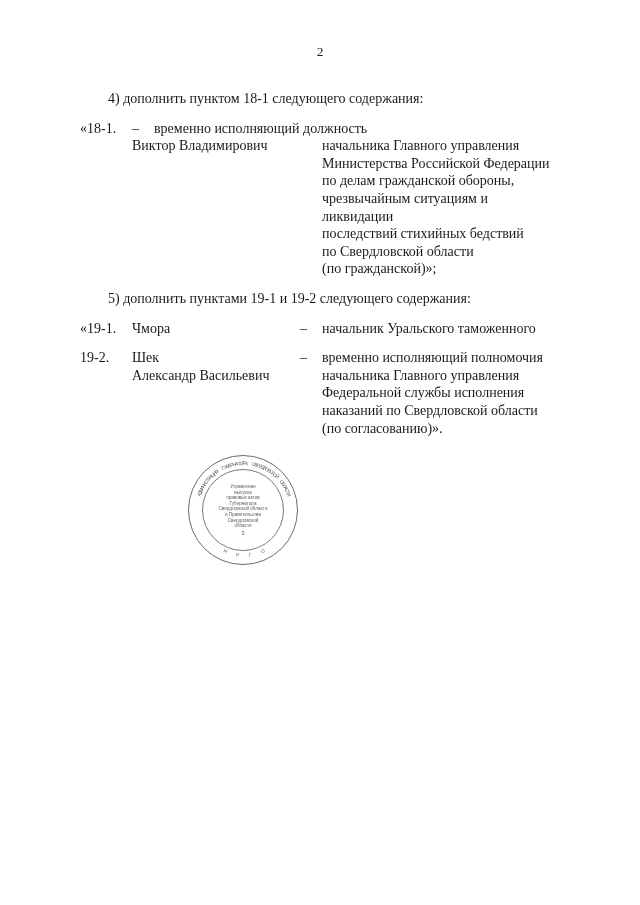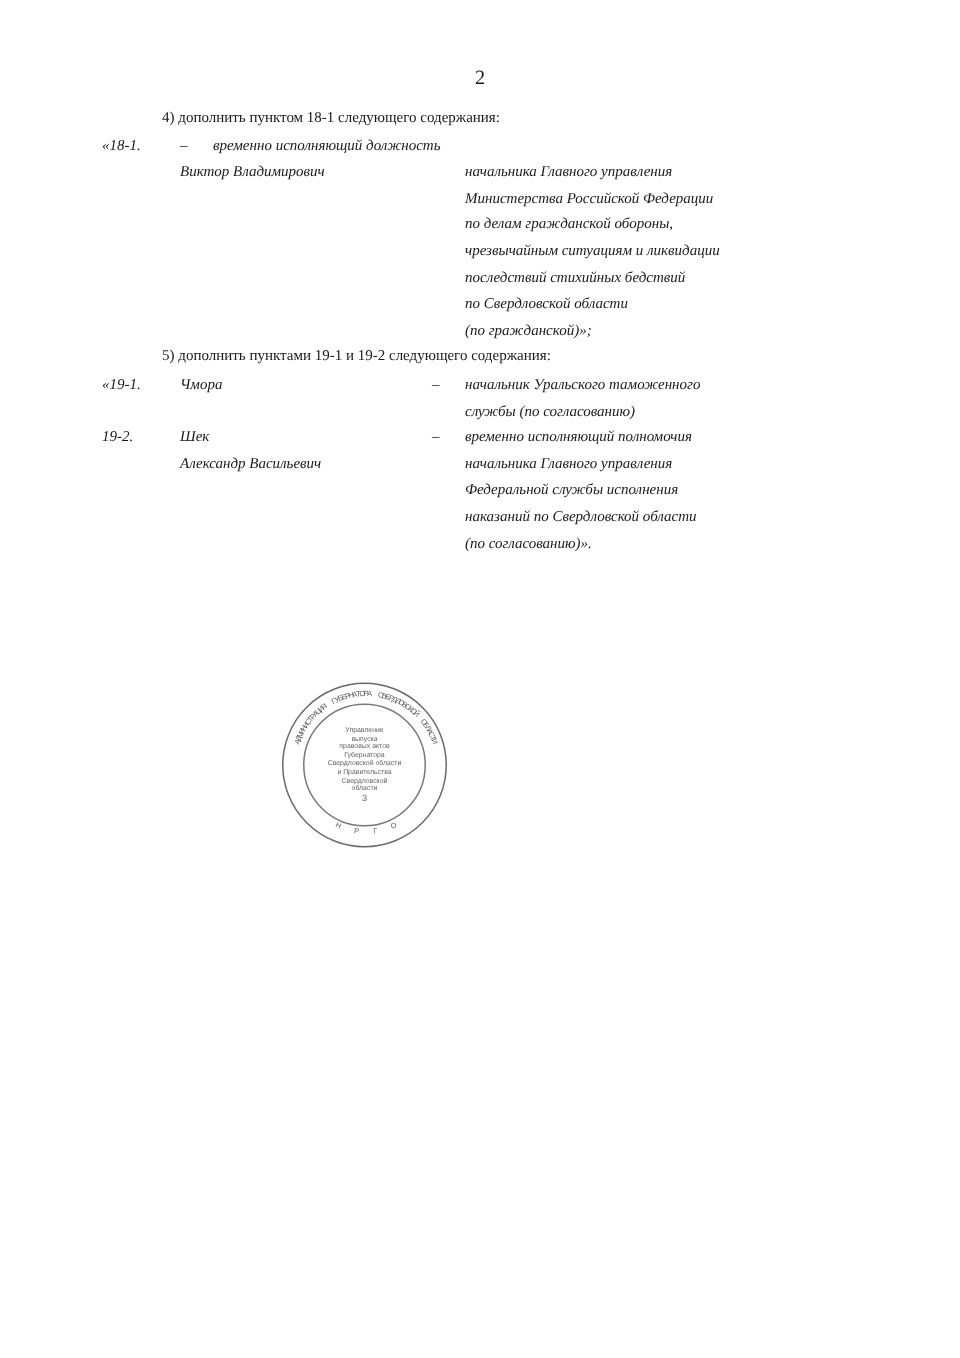--- a/index.html
+++ b/index.html
@@ -23,34 +23,33 @@
   .page-number {
     position: absolute;
     top: 44px;
     left: 0;
     width: 640px;
     text-align: center;
     font-size: 13.5px;
   }
   .doc-body {
     position: absolute;
-    top: 70px;
+    top: 90px;
     left: 68px;
     width: 504px;
-    font-size: 10px;
+    font-size: 14px;
     line-height: 17.6px;
   }
   .para-indent {
     text-indent: 40px;
     margin: 0 0 1px 0;
   }
   .entry {
     position: relative;
-    margin: 0;
-    font-style: italic;
+    margin: 12px;
   }
   .entry-row {
     display: flex;
     align-items: flex-start;
   }
   .col-num {
     width: 52px;
     flex: 0 0 52px;
     white-space: nowrap;
   }
@@ -203,26 +202,20 @@
       </div>
     </div>
 
     <p class="para-indent">5) дополнить пунктами 19-1 и 19-2 следующего содержания:</p>
     <div class="entry">
       <div class="entry-row">
         <span class="col-num">«19-1.</span>
         <span class="col-name">Чмора</span>
         <span class="col-dash">–</span>
         <span class="col-desc">начальник Уральского таможенного</span>
-      </div>
-      <div class="entry-row">
-        <span class="col-num"></span>
-        <span class="col-name"></span>
-        <span class="col-dash"></span>
-        <span class="col-desc">службы (по согласованию)</span>
       </div>
     </div>
 
     <div class="entry">
       <div class="entry-row">
         <span class="col-num">19-2.</span>
         <span class="col-name">Шек</span>
         <span class="col-dash">–</span>
         <span class="col-desc">временно исполняющий полномочия</span>
       </div>

